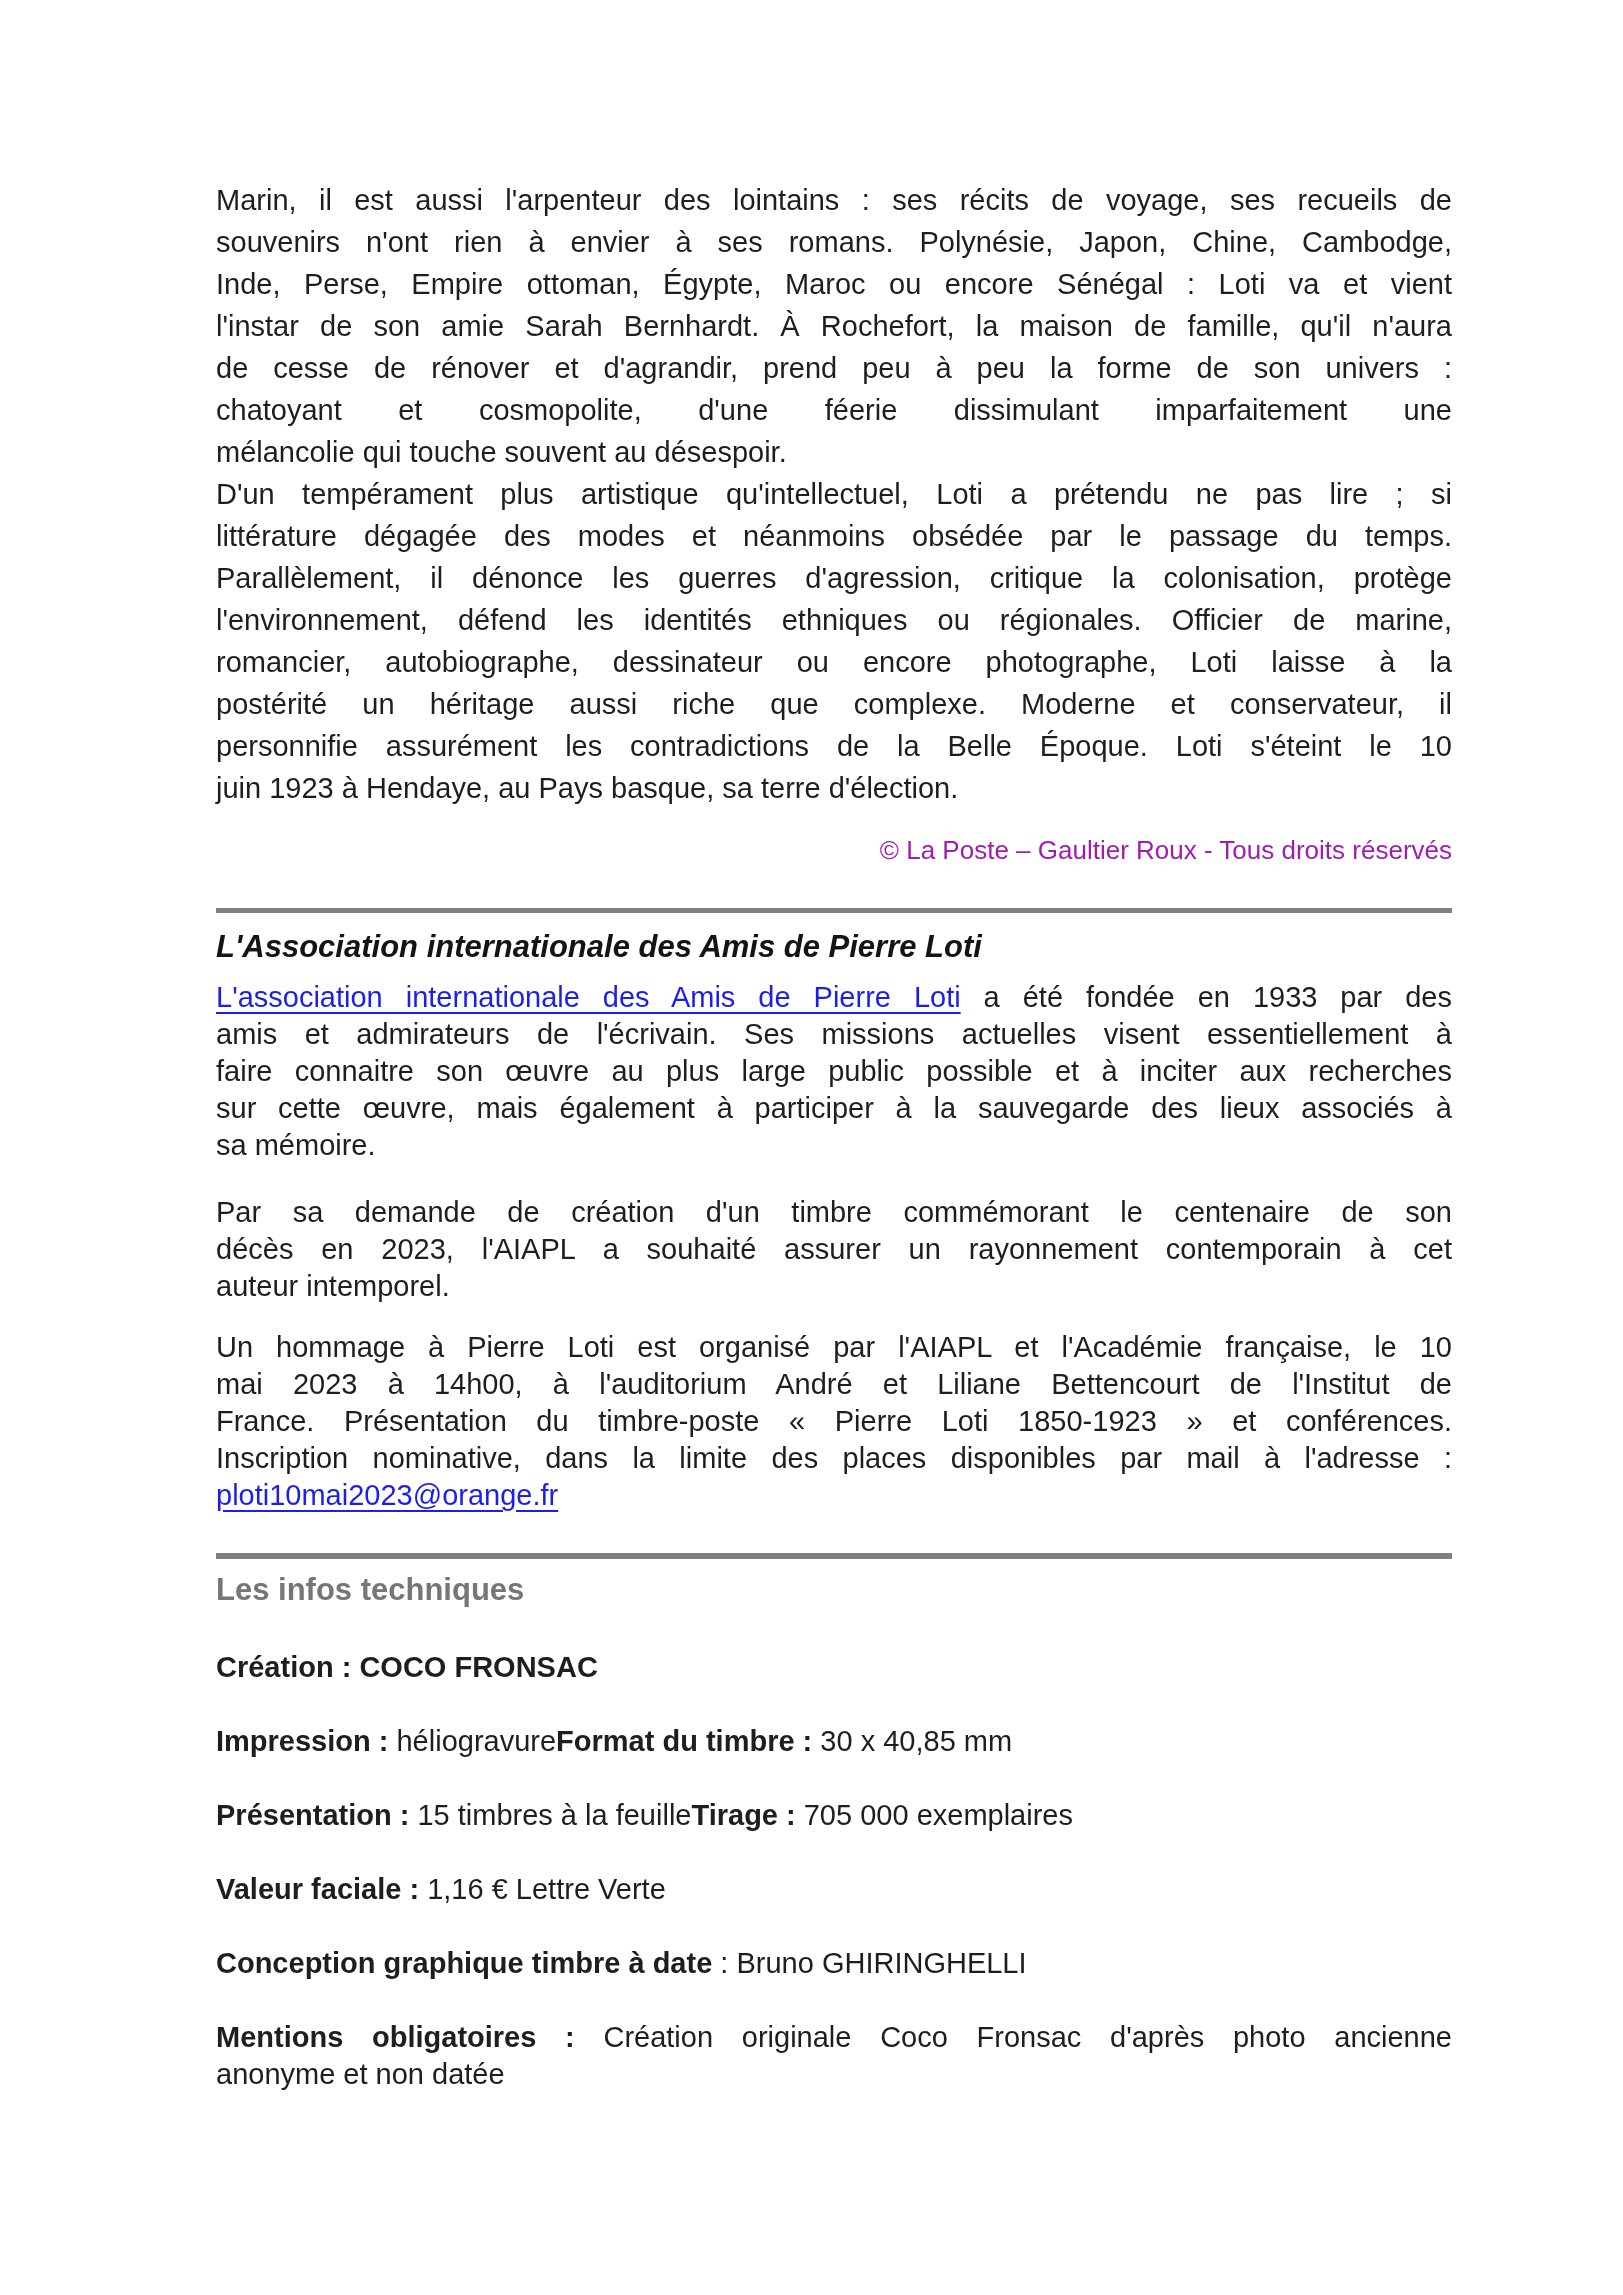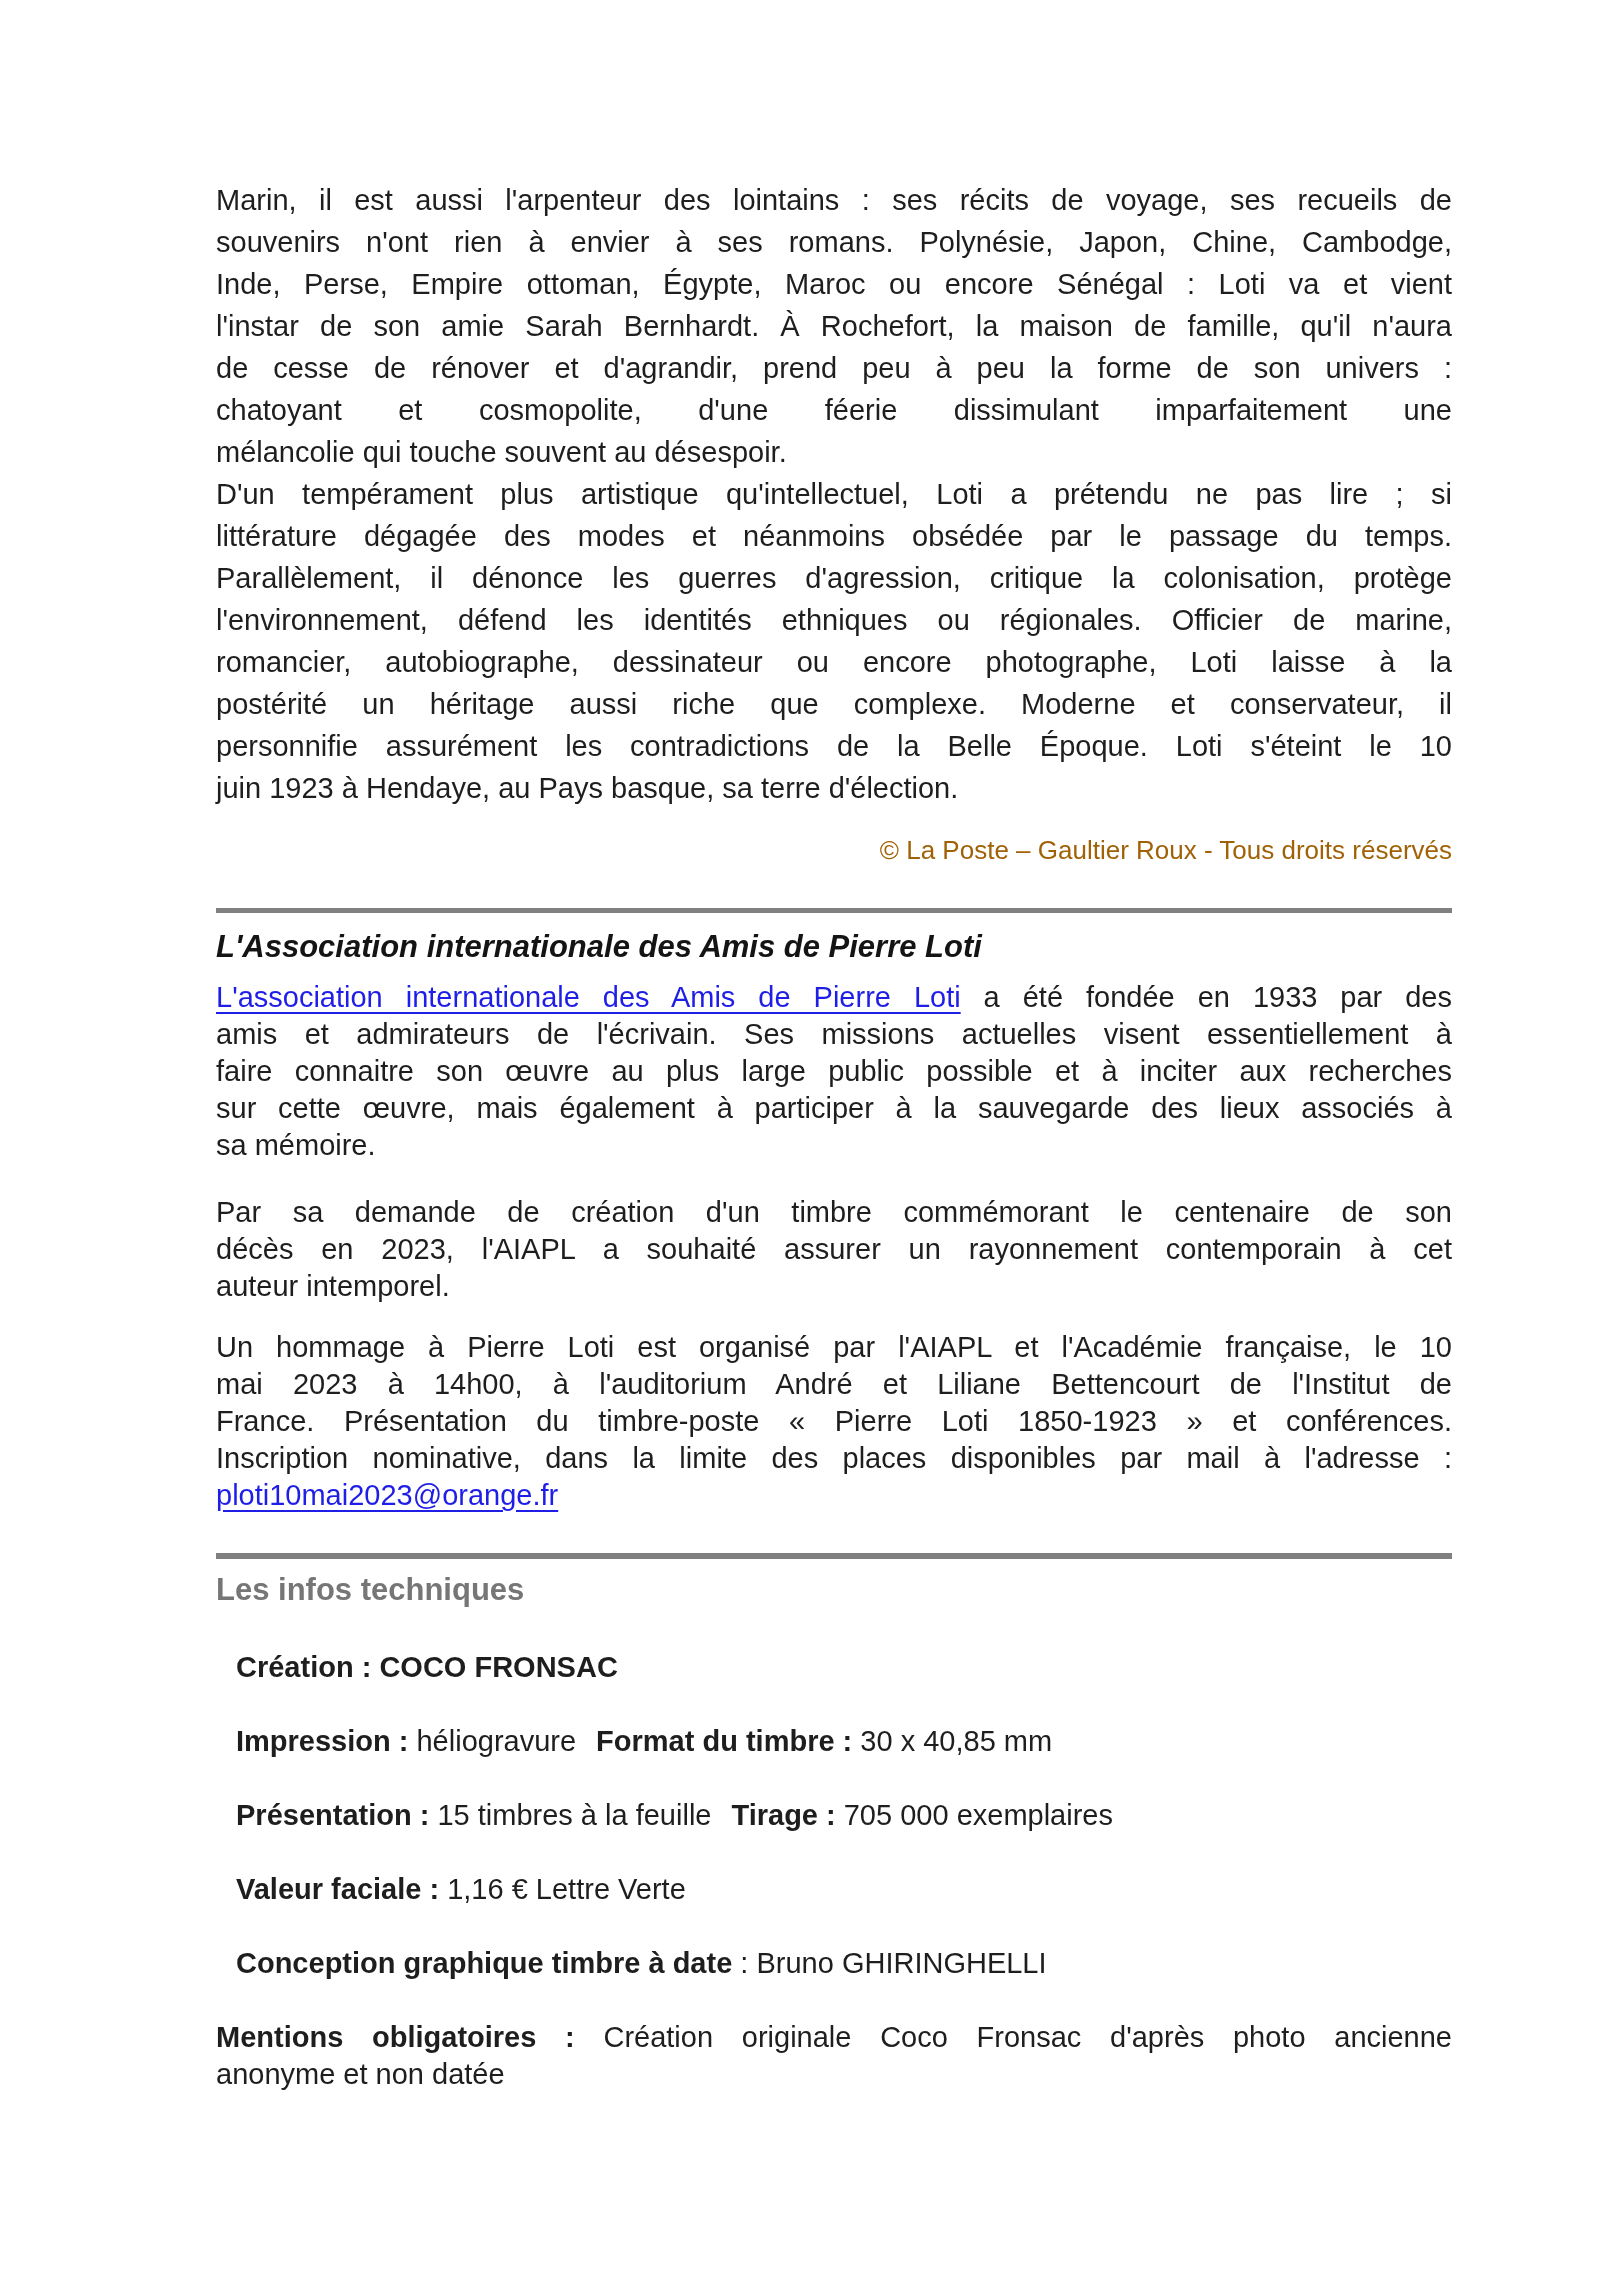--- a/index.html
+++ b/index.html
@@ -7,33 +7,33 @@
     width:1623px;height:2295px;background:#ffffff;
     font-family:"Liberation Sans","DejaVu Sans",sans-serif;
     color:#1e1e1e;position:relative;
   }
   .content{position:absolute;left:216px;top:10px;width:1236px;padding-top:169px;}
   .para{font-size:29px;}
   .para .ln{line-height:37px;}
   .para.lead .ln{line-height:42px;}
   .ln.j{text-align:justify;text-align-last:justify;}
   .ln.last{text-align:left;}
-  .credit{margin-top:23.6px;font-size:26px;line-height:34px;text-align:right;color:#a16207;}
+  .credit{margin-top:23.6px;font-size:26px;line-height:34px;text-align:right;color:#a21caf;}
   .divider{margin-top:41px;height:5.9px;background:#808080;}
   .divider.second{margin-top:39px;}
   .h-black{margin:13px 0 0;font-size:31px;line-height:41px;font-weight:700;font-style:italic;color:#141414;}
   .h-gray{margin:10.5px 0 0;font-size:31px;line-height:41px;font-weight:700;color:#767676;}
   .assoc-p1{margin-top:12px;}
   .assoc-p2{margin-top:30px;}
   .assoc-p3{margin-top:23.6px;}
   a.link{color:#1e1ee6;text-decoration:underline;text-decoration-thickness:2px;text-underline-offset:4.6px;cursor:pointer;}
   .trow{margin-top:37px;font-size:29px;line-height:37px;}
   .trow.first{margin-top:39px;}
   .trow.two{display:flex;justify-content:flex-start;}
-  .cell{white-space:nowrap;margin-left:20px;}
+  .cell{white-space:nowrap;}
   .cell.right{text-align:right;}
   .b{font-weight:700;}
   .mentions{margin-top:37px;}
 </style>
 </head>
 <body>
 
 <div class="content">
 
   <div class="para lead">

